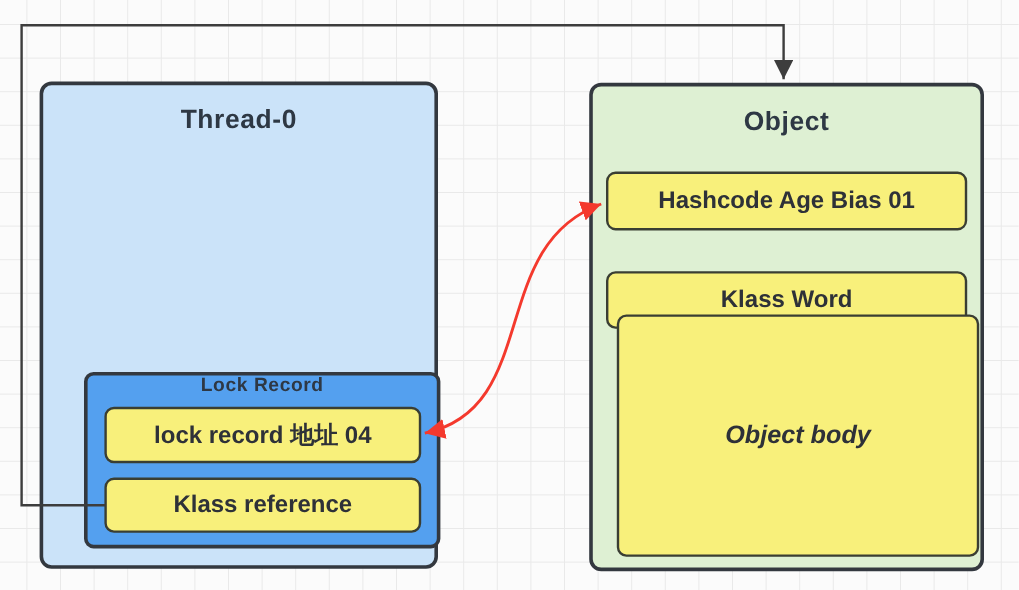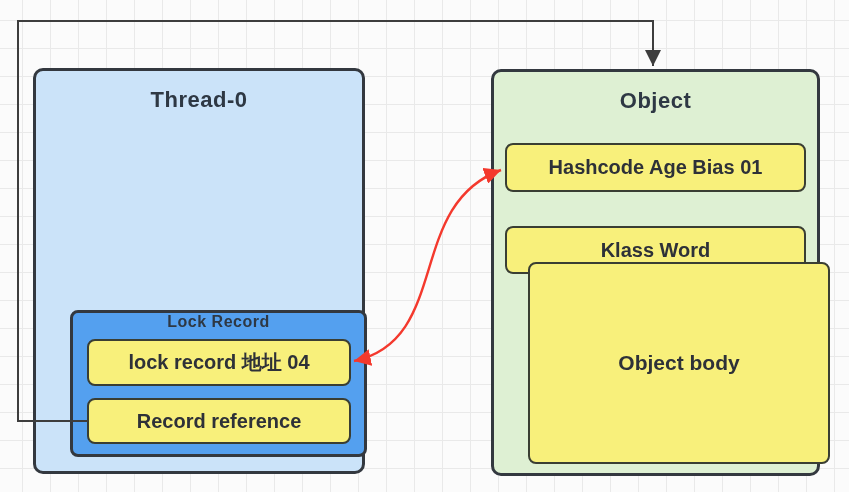--- a/index.html
+++ b/index.html
@@ -67,21 +67,21 @@
     justify-content: center;
     font-weight: bold;
     font-size: 20px;
     color: #2e3138;
     text-align: center;
   }
   .cell-lock-addr   { left: 87px;  top: 339px; width: 264px; height: 47px; }
   .cell-obj-ref     { left: 87px;  top: 398px; width: 264px; height: 46px; }
   .cell-mark-word   { left: 505px; top: 143px; width: 301px; height: 49px; }
   .cell-klass-word  { left: 505px; top: 206px; width: 301px; height: 48px; margin-top: 20px; }
-  .cell-object-body { left: 528px; top: 262px; width: 302px; height: 202px; font-size: 21px; }
+  .cell-object-body { left: 514px; top: 262px; width: 302px; height: 202px; font-size: 21px; font-style: italic; }
   .overlay {
     position: absolute;
     left: 0; top: 0;
     width: 849px; height: 492px;
     pointer-events: none;
   }
 </style>
 </head>
 <body>
 
@@ -93,21 +93,21 @@
 
   <div class="box object-box">
     <div class="box-title">Object</div>
   </div>
 
   <div class="box lock-record-box">
     <div class="box-title">Lock Record</div>
   </div>
 
   <div class="cell cell-lock-addr">lock record 地址 04</div>
-  <div class="cell cell-obj-ref">Record reference</div>
+  <div class="cell cell-obj-ref">Klass reference</div>
 
   <div class="cell cell-mark-word">Hashcode Age Bias 01</div>
   <div class="cell cell-klass-word">Klass Word</div>
   <div class="cell cell-object-body">Object body</div>
 
   <svg class="overlay" width="849" height="492" viewBox="0 0 849 492">
     <defs>
       <marker id="arrowBlack" viewBox="0 0 10 10" refX="10" refY="5" markerWidth="8" markerHeight="8" orient="auto-start-reverse">
         <path d="M0,0 L10,5 L0,10 Z" fill="#3d3d3d"></path>
       </marker>

